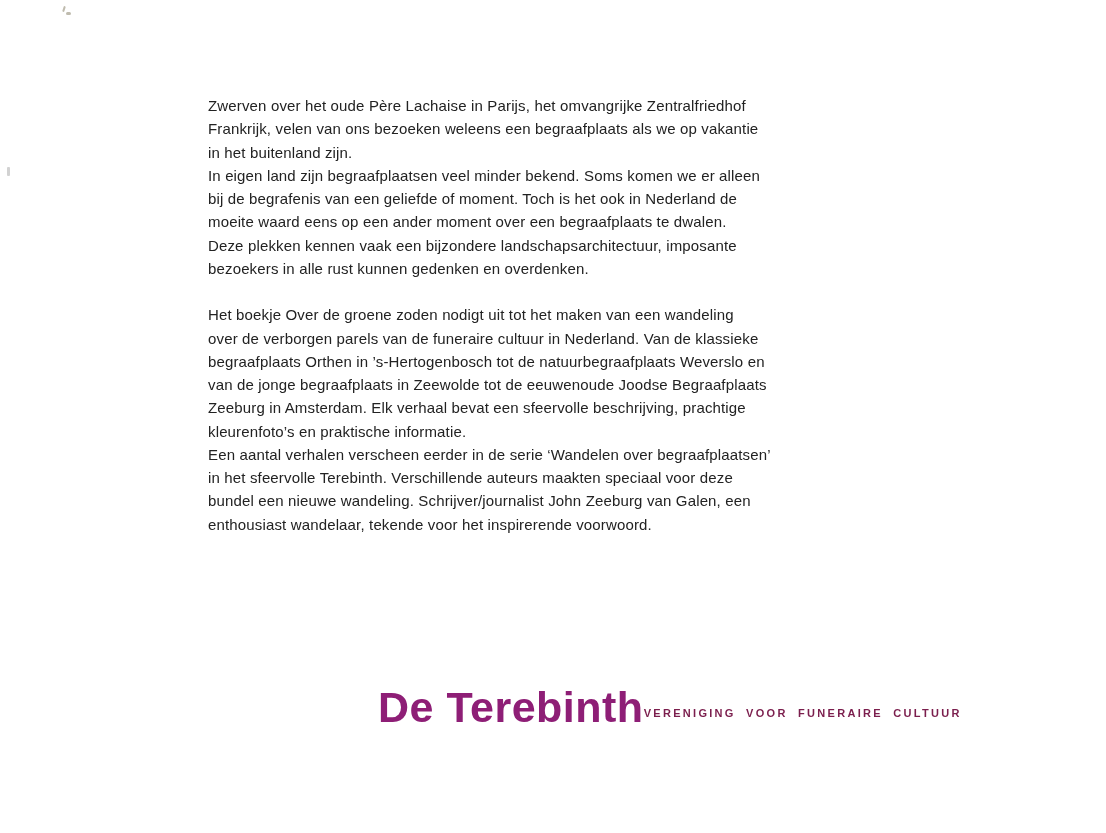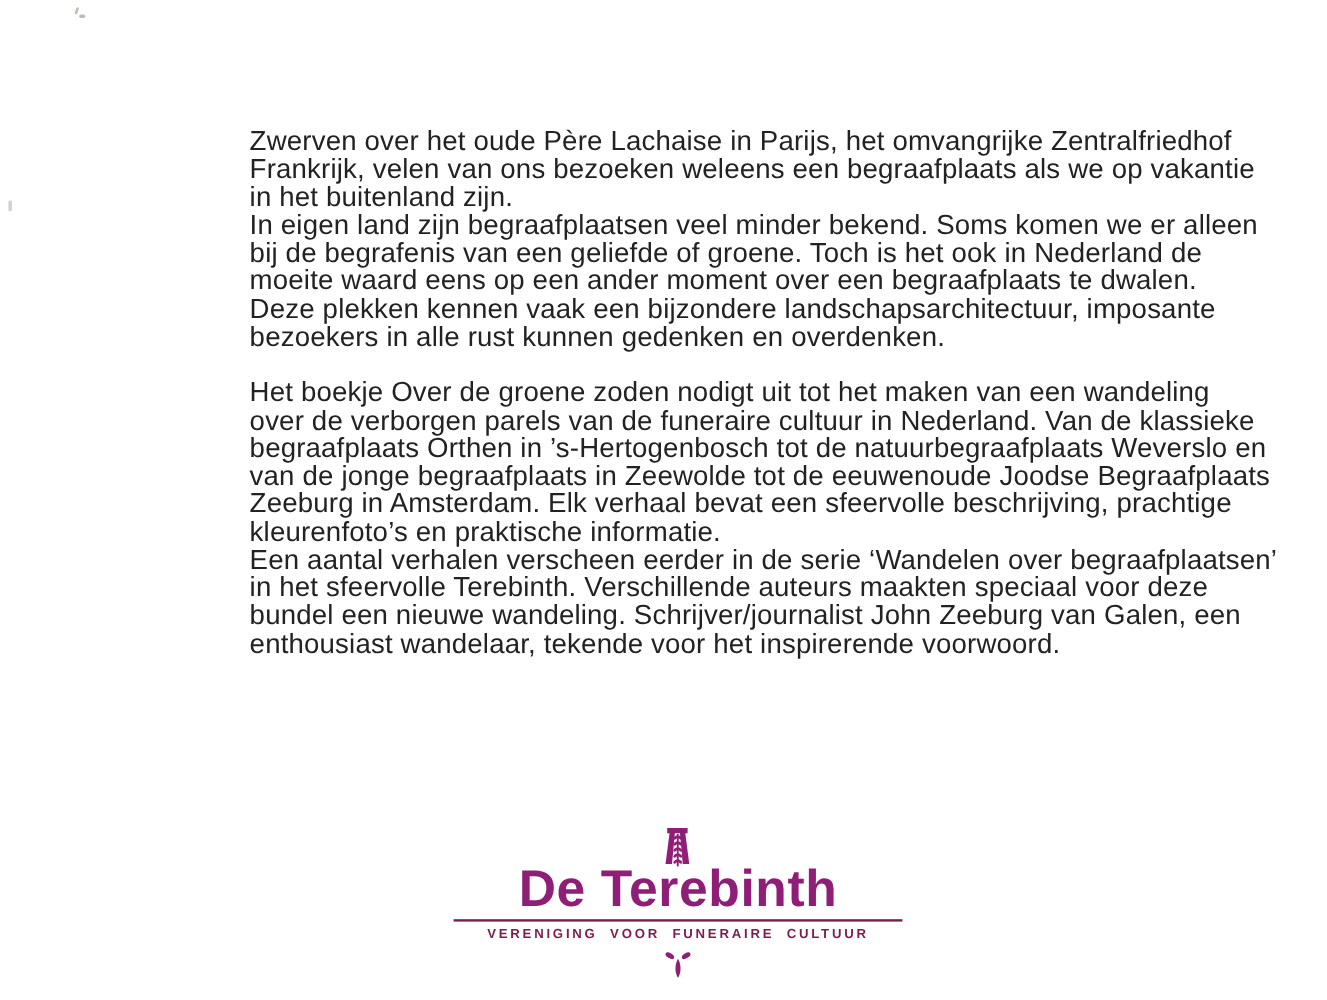--- a/index.html
+++ b/index.html
@@ -40,42 +40,42 @@
     width: 3px;
     height: 9px;
     background: #d2d2d2;
     border-radius: 1px;
   }
 
   
   .text-block {
     position: absolute;
     left: 208px;
-    top: 106px;
+    top: 94px;
     width: 724px;
     color: var(--text, #222222);
-    font-size: 23px;
+    font-size: 15px;
     line-height: 23.25px;
     letter-spacing: 0.15px;
   }
   .text-block .line {
     white-space: nowrap;
     min-height: 23.25px;
   }
   .text-block .line span.it {
   }
 
   
   .logo {
     position: absolute;
     left: 378px;
     top: 690px;
     width: 374px;
     display: flex;
-    flex-direction: column;
+    flex-direction: row;
     align-items: center;
   }
   .logo .top-icon {
     width: 26px;
     height: 34px;
     display: block;
   }
   .logo .wordmark {
     margin-top: -5px;
     font-size: 43px;
@@ -116,21 +116,21 @@
     <i class="a"></i>
       <i class="b"></i>
   </div>
   <div class="smudge-left"></div>
 
   <div class="text-block">
       <div class="line"><span>Zwerven over het oude Père Lachaise in Parijs, het omvangrijke Zentralfriedhof</span></div>
       <div class="line"><span>Frankrijk, velen van ons bezoeken weleens een begraafplaats als we op vakantie</span></div>
       <div class="line"><span>in het buitenland zijn.</span></div>
       <div class="line"><span>In eigen land zijn begraafplaatsen veel minder bekend. Soms komen we er alleen</span></div>
-      <div class="line"><span>bij de begrafenis van een geliefde of groene. Toch is het ook in Nederland de</span></div>
+      <div class="line"><span>bij de begrafenis van een geliefde of moment. Toch is het ook in Nederland de</span></div>
       <div class="line"><span>moeite waard eens op een ander moment over een begraafplaats te dwalen.</span></div>
       <div class="line"><span>Deze plekken kennen vaak een bijzondere landschapsarchitectuur, imposante</span></div>
       <div class="line"><span>bezoekers in alle rust kunnen gedenken en overdenken.</span></div>
       <div class="line"></div>
       <div class="line"><span>Het boekje </span><span class="it">Over de groene zoden</span><span> nodigt uit tot het maken van een wandeling</span></div>
       <div class="line"><span>over de verborgen parels van de funeraire cultuur in Nederland. Van de klassieke</span></div>
       <div class="line"><span>begraafplaats Orthen in ’s-Hertogenbosch tot de natuurbegraafplaats Weverslo en</span></div>
       <div class="line"><span>van de jonge begraafplaats in Zeewolde tot de eeuwenoude Joodse Begraafplaats</span></div>
       <div class="line"><span>Zeeburg in Amsterdam. Elk verhaal bevat een sfeervolle beschrijving, prachtige</span></div>
       <div class="line"><span>kleurenfoto’s en praktische informatie.</span></div>

